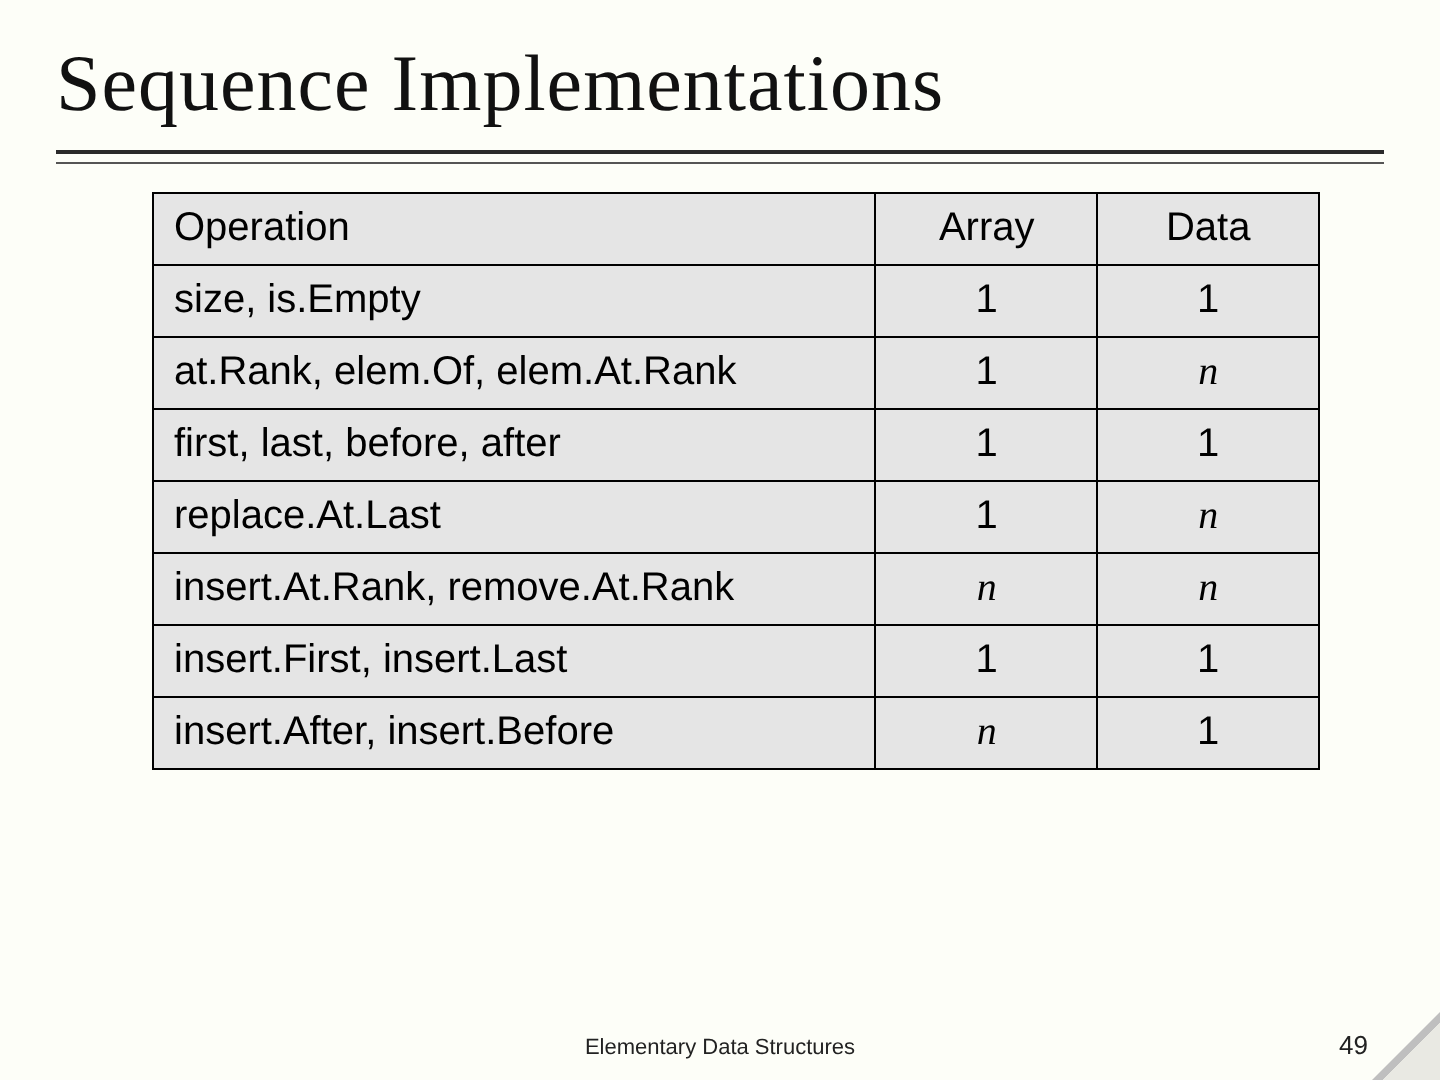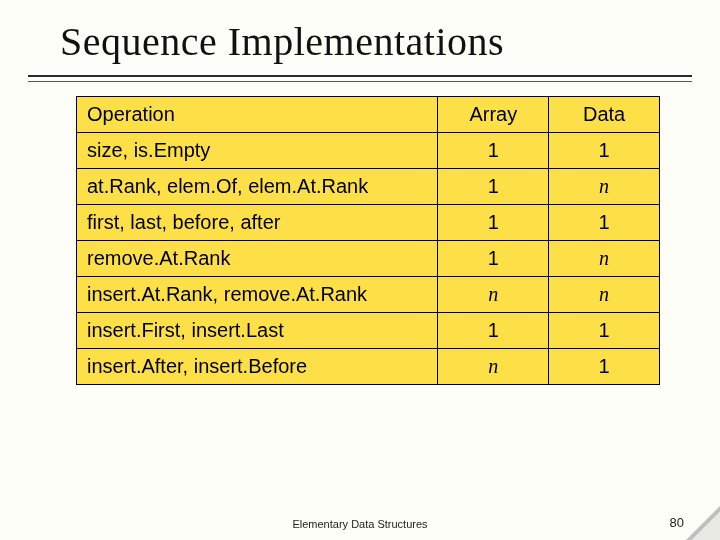--- a/index.html
+++ b/index.html
@@ -14,21 +14,20 @@
     position: relative;
   }
   .slide {
     width: 720px;
     height: 540px;
     position: relative;
     box-sizing: border-box;
   }
   .title-wrap {
     padding: 18px 44px 4px 28px;
-    margin-left: 32px;
   }
   .title {
     font-family: Georgia, "Times New Roman", serif;
     font-size: 40px;
     font-weight: 400;
     letter-spacing: 0.5px;
     color: #111;
     margin: 0 0 6px 0;
   }
   .title-underline {
@@ -47,21 +46,21 @@
   }
   col.op  { width: 62%; }
   col.arr { width: 19%; }
   col.lst { width: 19%; }
   td, th {
     border: 1px solid #000;
     padding: 5px 10px 5px 10px;
     font-size: 20px;
     line-height: 1.25;
     vertical-align: middle;
-    background: #fde047;
+    background: #e5e5e5;
   }
   th {
     font-weight: 400;
     text-align: left;
   }
   th.center, td.center {
     text-align: center;
     margin-top: 22px;
   }
   td .n, th .n {
@@ -128,21 +127,21 @@
           <td>at.Rank, elem.Of, elem.At.Rank</td>
           <td class="center"><span>1</span></td>
           <td class="center"><span class="n">n</span></td>
         </tr>
         <tr>
           <td>first, last, before, after</td>
           <td class="center"><span>1</span></td>
           <td class="center"><span>1</span></td>
         </tr>
         <tr>
-          <td>remove.At.Rank</td>
+          <td>replace.At.Last</td>
           <td class="center"><span>1</span></td>
           <td class="center"><span class="n">n</span></td>
         </tr>
         <tr>
           <td>insert.At.Rank, remove.At.Rank</td>
           <td class="center"><span class="n">n</span></td>
           <td class="center"><span class="n">n</span></td>
         </tr>
         <tr>
           <td>insert.First, insert.Last</td>
@@ -152,15 +151,15 @@
         <tr>
           <td>insert.After, insert.Before</td>
           <td class="center"><span class="n">n</span></td>
           <td class="center"><span>1</span></td>
         </tr>
       </tbody>
     </table>
   </div>
 
   <div class="footer">Elementary Data Structures</div>
-  <div class="pagenum">80</div>
+  <div class="pagenum">49</div>
   <div class="corner"></div>
 </div>
 
 </body></html>

